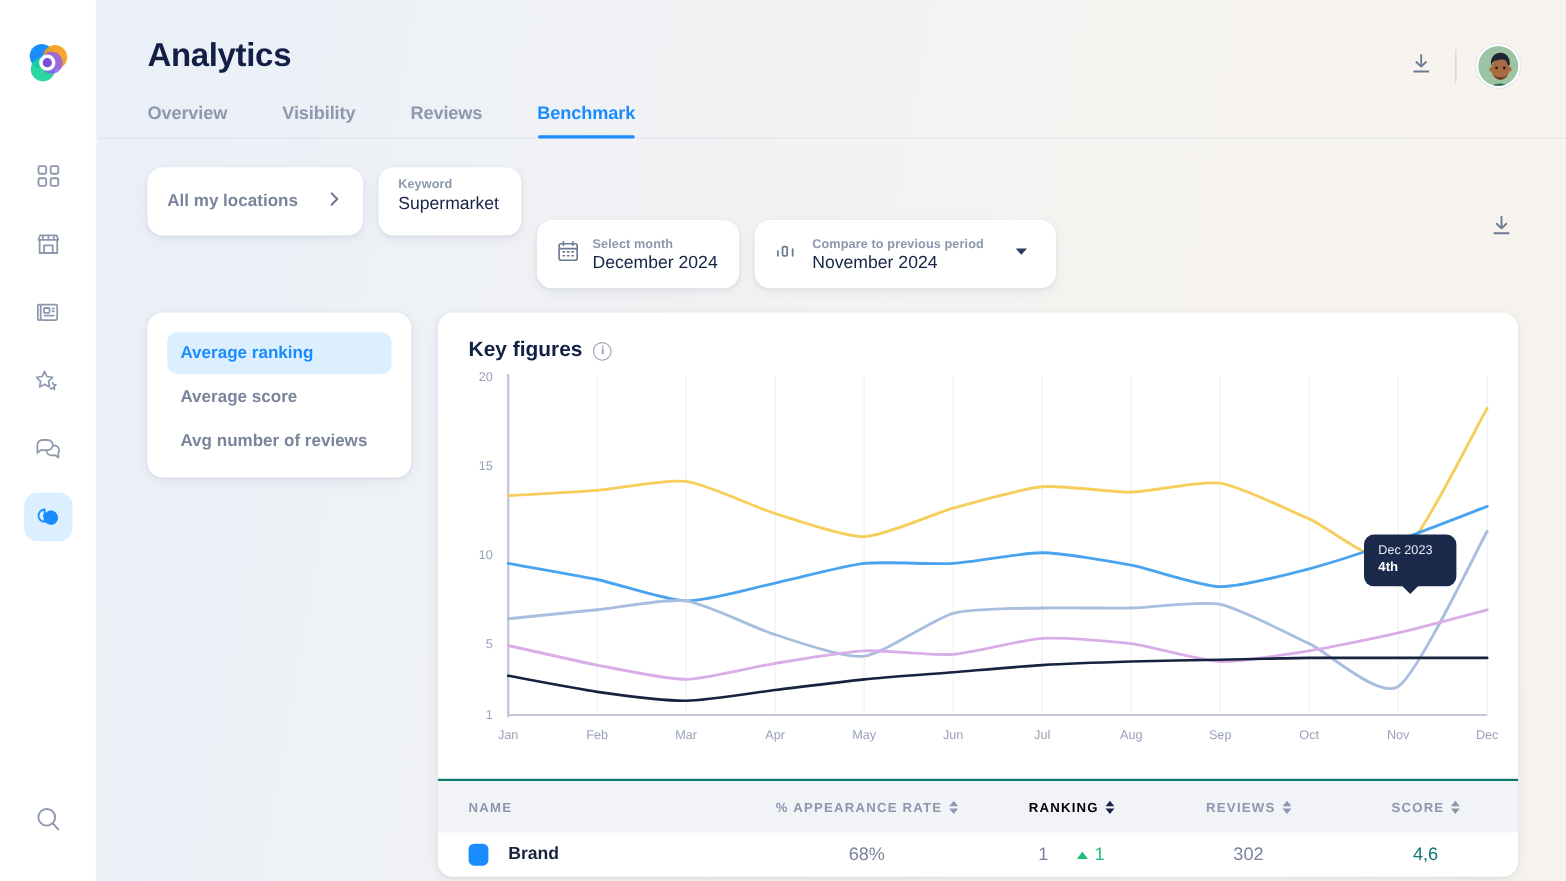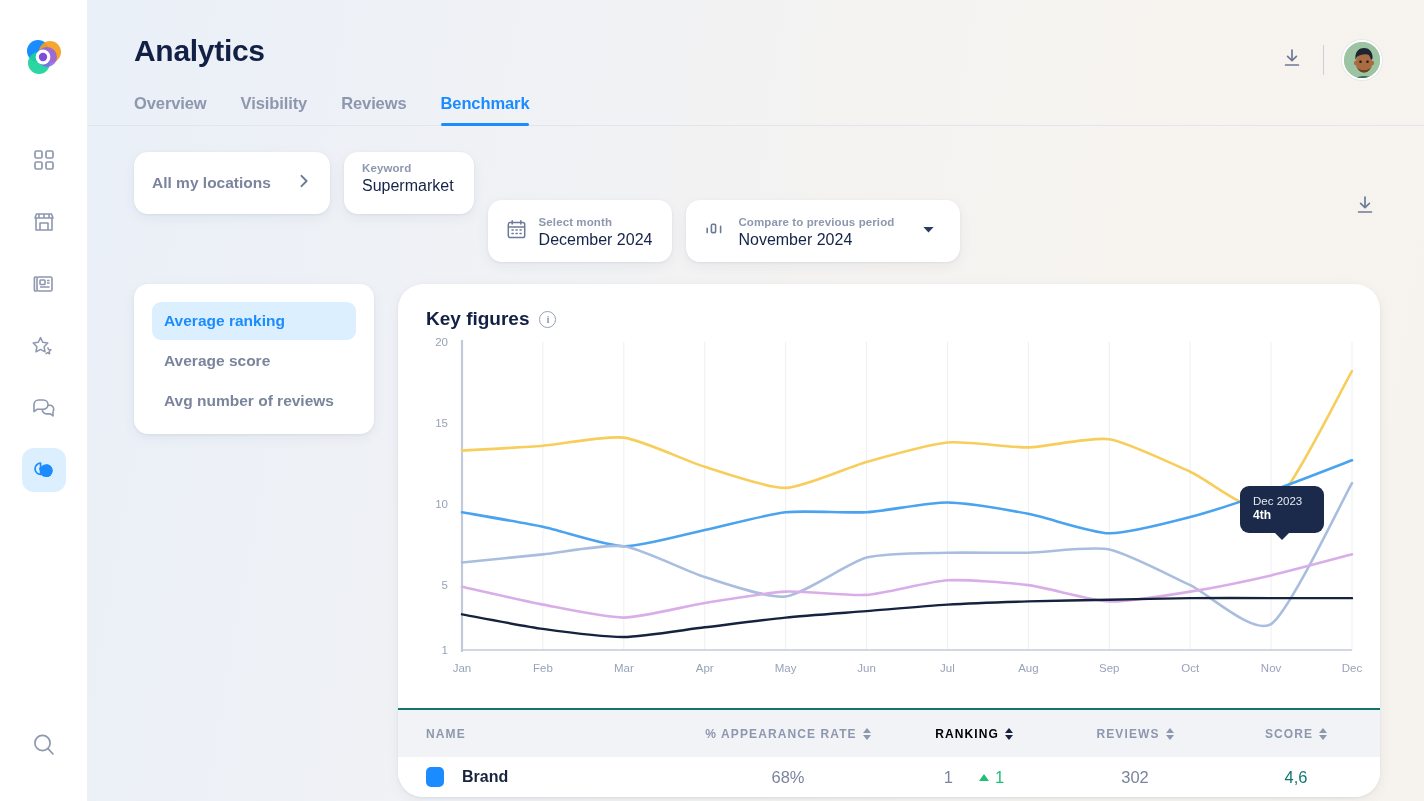--- a/index.html
+++ b/index.html
@@ -43,21 +43,21 @@
   .header-actions { position:absolute; right:42px; top:40px; display:flex; align-items:center; gap:18px; }
   .dl-btn { width:26px; height:26px; display:flex; align-items:center; justify-content:center; cursor:pointer; }
   .hdr-sep { width:1px; height:30px; background:#c9cfda; }
   .avatar {
     width:40px; height:40px; border-radius:50%; overflow:hidden;
     border:2px solid #ffffff; box-shadow:0 0 0 1px #e4e7ec;
     background:#9cc3a2; position:relative; flex:0 0 40px;
   }
 
   
-  .tabs { margin-top:26px; padding:0 44px 0 46px; display:flex; gap:34px;
+  .tabs { margin-top:26px; padding:0 44px 0 46px; display:flex; gap:50px;
           border-bottom:1px solid #e2e5ec; position:relative; }
   .tab { font-size:16.5px; font-weight:bold; color:#8d97ae; padding-bottom:12px;
          cursor:pointer; position:relative; letter-spacing:-0.1px; }
   .tab.active { color:#1a8cff; }
   .tab.active::after { content:""; position:absolute; left:0; right:0; bottom:-1px;
                        height:3px; background:#1a8cff; border-radius:2px; }
 
   
   .filters { margin-top:26px; padding-left:46px; display:flex; align-items:stretch; gap:14px; position:relative; }
   .fcard { background:#fff; border-radius:14px; box-shadow:0 1px 3px rgba(25,40,80,.07), 0 4px 14px rgba(25,40,80,.05); }
@@ -75,21 +75,21 @@
   
   .content { margin-top:22px; padding-left:46px; display:flex; gap:24px; }
 
   .metrics-card { width:240px; background:#fff; border-radius:14px; padding:18px 18px;
                   box-shadow:0 1px 3px rgba(25,40,80,.07), 0 4px 14px rgba(25,40,80,.05);
                   height:150px; flex:0 0 240px; }
   .metric { height:38px; border-radius:9px; display:flex; align-items:center; padding:0 12px;
             font-size:15.5px; font-weight:bold; color:#7a849c; cursor:pointer; margin-bottom:2px; }
   .metric.active { background:#dcefff; color:#1a8cff; }
 
-  .chart-card { flex:1; margin-right:44px; background:#fff; border-radius:25px;
+  .chart-card { flex:1; margin-right:44px; background:#fff; border-radius:14px;
                 box-shadow:0 1px 3px rgba(25,40,80,.07), 0 4px 14px rgba(25,40,80,.05);
                 overflow:hidden; }
   .chart-head { padding:24px 28px 0 28px; display:flex; align-items:center; gap:10px; }
   .chart-title { font-size:19px; font-weight:bold; color:#132045; }
   .info-icon { width:17px; height:17px; border-radius:50%; border:1.6px solid #97a0b5;
                color:#97a0b5; font-size:11px; font-weight:bold; display:flex;
                align-items:center; justify-content:center; font-family:"Liberation Serif", serif;
                cursor:pointer; }
   .plot-wrap { position:relative; height:378px; }
   .plot-wrap svg { display:block; }

